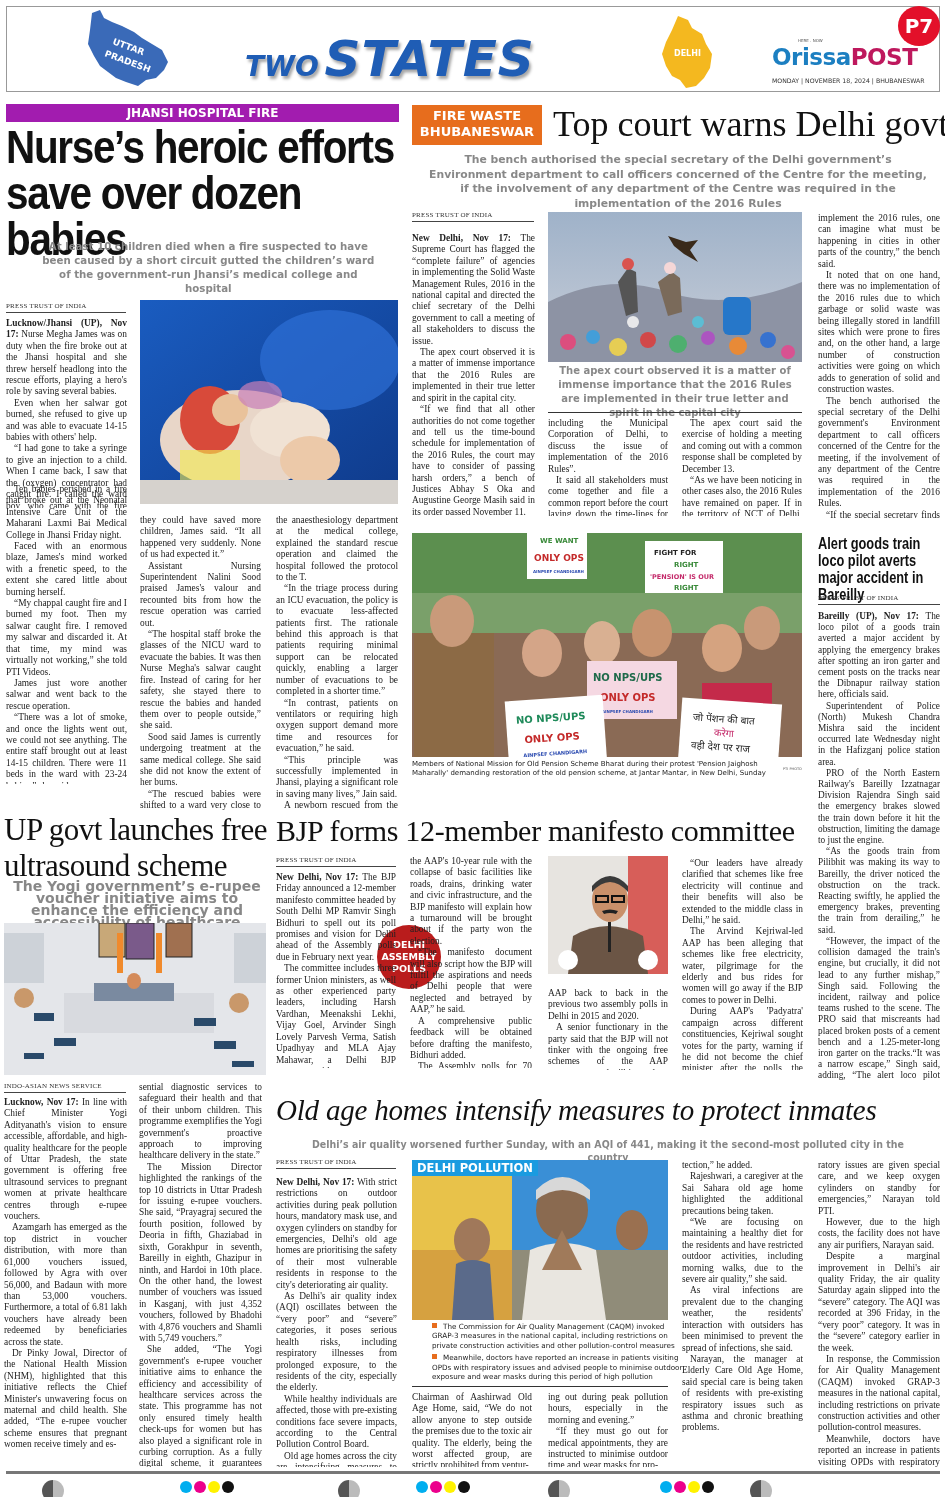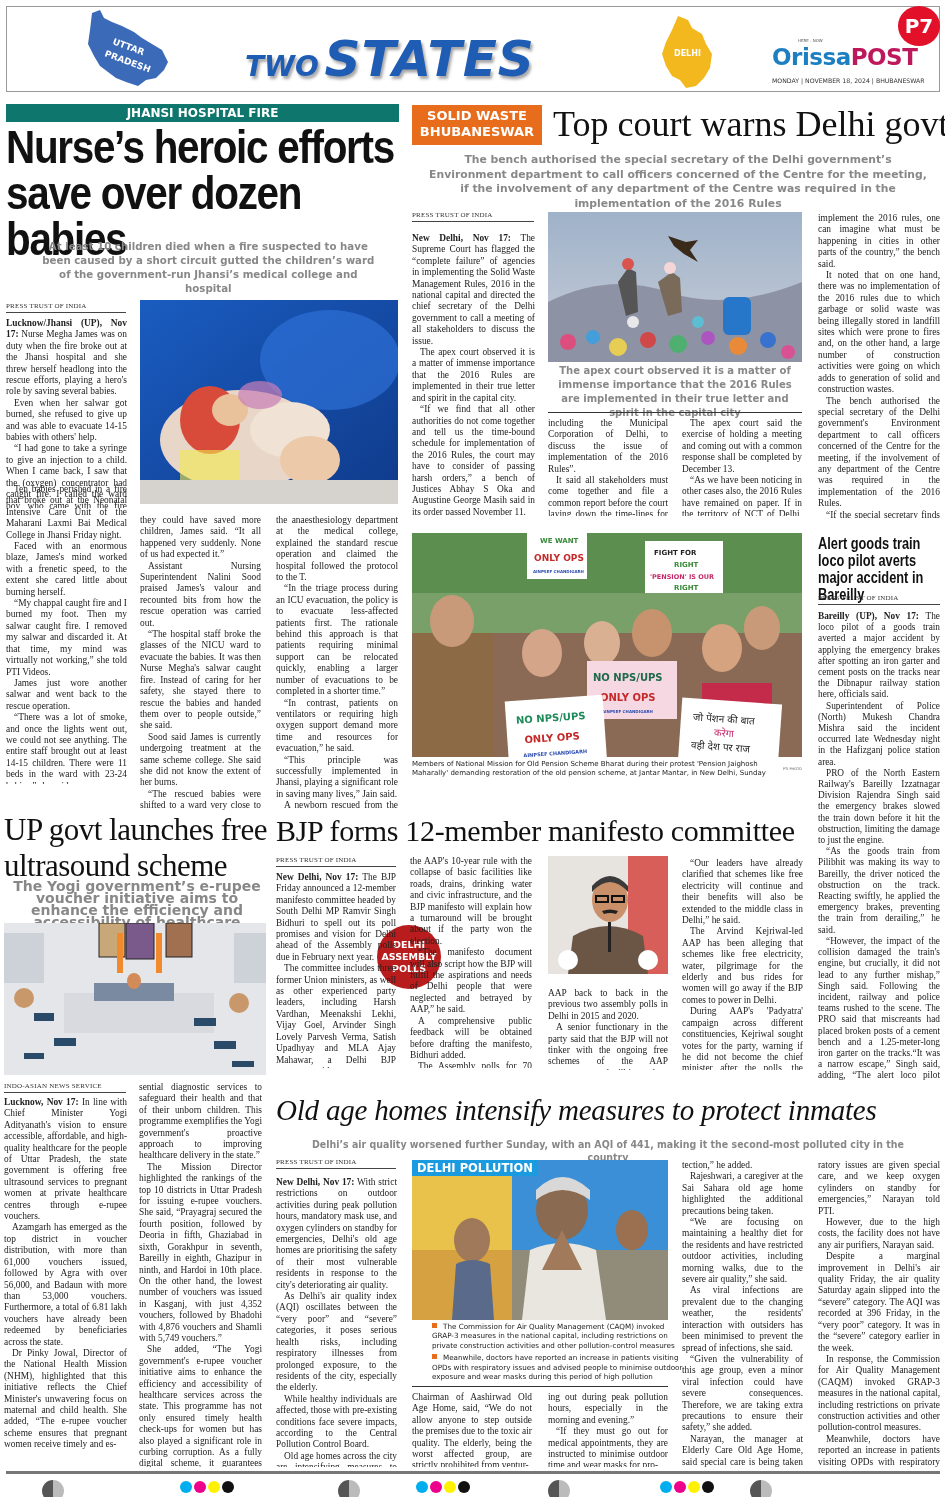--- a/index.html
+++ b/index.html
@@ -20,21 +20,21 @@
   .two-states { left: 245px; top: 30px; font-family: "DejaVu Sans", sans-serif; font-weight: bold; font-style: italic; color: #1f5db5; text-shadow: 2px 3px 3px rgba(0,0,0,0.35); white-space: nowrap; }
   .two-states .two { font-size: 28px; letter-spacing: 0px; }
   .two-states .states { font-size: 50px; letter-spacing: 1px; }
   .p7 { left: 898px; top: 6px; width: 42px; height: 40px; background: #e3102a; border-radius: 50%; color: #fff; font-family: "DejaVu Sans", sans-serif; font-weight: bold; font-size: 20px; display: flex; align-items: center; justify-content: center; }
   .logo { left: 772px; top: 44px; font-family: "DejaVu Sans", sans-serif; font-weight: bold; font-size: 23px; white-space: nowrap; letter-spacing: -0.5px; }
   .logo .orissa { color: #1c7fc1; }
   .logo .post { color: #be185d; }
   .dateline-top { left: 772px; top: 77px; font-family: "DejaVu Sans", sans-serif; font-size: 6.2px; color: #333; white-space: nowrap; }
 
   
-  .kicker-blue { left: 6px; top: 104px; width: 393px; height: 18px; background: #0f766e; color: #fff; font-family: "DejaVu Sans", sans-serif; font-weight: bold; font-size: 12px; text-align: center; line-height: 18px; }
+  .kicker-blue { left: 6px; top: 104px; width: 393px; height: 18px; background: #a21caf; color: #fff; font-family: "DejaVu Sans", sans-serif; font-weight: bold; font-size: 12px; text-align: center; line-height: 18px; }
   .kicker-orange { left: 412px; top: 105px; width: 130px; height: 40px; background: #e76d1d; color: #fff; font-family: "DejaVu Sans", sans-serif; font-weight: bold; font-size: 13px; line-height: 16px; text-align: center; padding-top: 3px; }
 
   .head-sans { font-family: "Liberation Sans", sans-serif; font-weight: bold; color: #111; transform-origin: left top; }
   .deck { font-family: "DejaVu Sans", sans-serif; font-weight: bold; color: #888; text-align: center; font-size: 11px; line-height: 14px; transform-origin: left top; }
   .head-serif { font-family: "Liberation Serif", serif; color: #111; }
 
   .photo { overflow: hidden; }
   .caption-bold { font-family: "DejaVu Sans", sans-serif; font-weight: bold; color: #888; font-size: 10px; line-height: 14px; text-align: center; }
   .caption { font-family: "DejaVu Sans", sans-serif; font-size: 7px; line-height: 9px; color: #222; }
 
@@ -118,34 +118,34 @@
     <rect x="40" y="150" width="60" height="30" fill="#f2e94e" opacity="0.6"></rect>
     <ellipse cx="120" cy="95" rx="22" ry="14" fill="#c97fb8" opacity="0.7"></ellipse>
     <rect x="0" y="180" width="258" height="24" fill="#d6d2cd"></rect>
   </svg>
 </div>
 
 <div class="abs serif-body" style="left:140px;top:515px;width:121px;height:295px;overflow:hidden;">
   <p class="first">they could have saved more children, James said. “It all happened very suddenly. None of us had expected it.”</p>
   <p>Assistant Nursing Superintendent Nalini Sood praised James's valour and recounted bits from how the rescue operation was carried out.</p>
   <p>“The hospital staff broke the glasses of the NICU ward to evacuate the babies. It was then Nurse Megha's salwar caught fire. Instead of caring for her safety, she stayed there to rescue the babies and handed them over to people outside,” she said.</p>
-  <p>Sood said James is currently undergoing treatment at the same scheme college. She said she did not know the extent of her burns.</p>
+  <p>Sood said James is currently undergoing treatment at the same medical college. She said she did not know the extent of her burns.</p>
   <p>“The rescued babies were shifted to a ward very close to the NICU ward... When I recall the scene, I feel like crying,” she said.</p>
 
 </div>
 <div class="abs serif-body" style="left:276px;top:515px;width:122px;height:295px;overflow:hidden;">
   <p class="first">the anaesthesiology department at the medical college, explained the standard rescue operation and claimed the hospital followed the protocol to the T.</p>
   <p>“In the triage process during an ICU evacuation, the policy is to evacuate less-affected patients first. The rationale behind this approach is that patients requiring minimal support can be relocated quickly, enabling a larger number of evacuations to be completed in a shorter time.”</p>
   <p>“In contrast, patients on ventilators or requiring high oxygen support demand more time and resources for evacuation,” he said.</p>
   <p>“This principle was successfully implemented in Jhansi, playing a significant role in saving many lives,” Jain said.</p>
   <p>A newborn rescued from the fire died due to illness Sunday, Jhansi District Magistrate Avinash Kumar said.</p>
 </div>
 
 <div class="abs kicker-orange">
-  <div>SOLID WASTE</div>
+  <div>FIRE WASTE</div>
   <div>BHUBANESWAR</div>
 </div>
 <div class="abs head-serif" style="left:553px;top:102px;font-size:36px;line-height:44px;white-space:nowrap;">Top court warns Delhi govt</div>
 <div class="abs deck" style="left:428px;top:153px;width:500px;font-size:10.8px;line-height:14.5px;">The bench authorised the special secretary of the Delhi government’s Environment department to call officers concerned of the Centre for the meeting, if the involvement of any department of the Centre was required in the implementation of the 2016 Rules</div>
 
 <div class="abs agency" style="left:412px;top:211px;width:122px;">PRESS TRUST OF INDIA</div>
 <div class="abs serif-body" style="left:412px;top:233px;width:123px;height:282px;overflow:hidden;">
   <p class="first"><span class="dateline">New Delhi, Nov 17:</span> <span>The Supreme Court has flagged the “complete failure” of agencies in implementing the Solid Waste Management Rules, 2016 in the national capital and directed the chief secretary of the Delhi government to call a meeting of all stakeholders to discuss the issue.</span></p>
   <p>The apex court observed it is a matter of immense importance that the 2016 Rules are implemented in their true letter and spirit in the capital city.</p>
   <p>“If we find that all other authorities do not come together and tell us the time-bound schedule for implementation of the 2016 Rules, the court may have to consider of passing harsh orders,” a bench of Justices Abhay S Oka and Augustine George Masih said in its order passed November 11.</p>
@@ -382,21 +382,20 @@
 </div>
 <div class="abs serif-body" style="left:548px;top:1392px;width:120px;height:75px;overflow:hidden;">
   <p class="first">ing out during peak pollution hours, especially in the morning and evening.”</p>
   <p>“If they must go out for medical appointments, they are instructed to minimise outdoor time and wear masks for pro-</p>
 </div>
 <div class="abs serif-body" style="left:682px;top:1160px;width:121px;height:307px;overflow:hidden;">
   <p class="first">tection,” he added.</p>
   <p>Rajeshwari, a caregiver at the Sai Sahara old age home highlighted the additional precautions being taken.</p>
   <p>“We are focusing on maintaining a healthy diet for the residents and have restricted outdoor activities, including morning walks, due to the severe air quality,” she said.</p>
   <p>As viral infections are prevalent due to the changing weather, the residents' interaction with outsiders has been minimised to prevent the spread of infections, she said.</p>
-  <p>“Given the vulnerability of this age group, even a minor viral infection could have severe consequences. Therefore, we are taking extra precautions to ensure their safety,” she added.</p>
   <p>Narayan, the manager at Elderly Care Old Age Home, said special care is being taken of residents with pre-existing respiratory issues such as asthma and chronic breathing problems.</p>
 
 </div>
 <div class="abs serif-body" style="left:818px;top:1160px;width:122px;height:307px;overflow:hidden;">
   <p class="first">ratory issues are given special care, and we keep oxygen cylinders on standby for emergencies,” Narayan told PTI.</p>
   <p>However, due to the high costs, the facility does not have any air purifiers, Narayan said.</p>
   <p>Despite a marginal improvement in Delhi's air quality Friday, the air quality Saturday again slipped into the “severe” category. The AQI was recorded at 396 Friday, in the “very poor” category. It was in the “severe” category earlier in the week.</p>
   <p>In response, the Commission for Air Quality Management (CAQM) invoked GRAP-3 measures in the national capital, including restrictions on private construction activities and other pollution-control measures.</p>
   <p>Meanwhile, doctors have reported an increase in patients visiting OPDs with respiratory issues and advised people to minimise outdoor exposure and wear masks during this period of high pollution.</p>
 </div>

